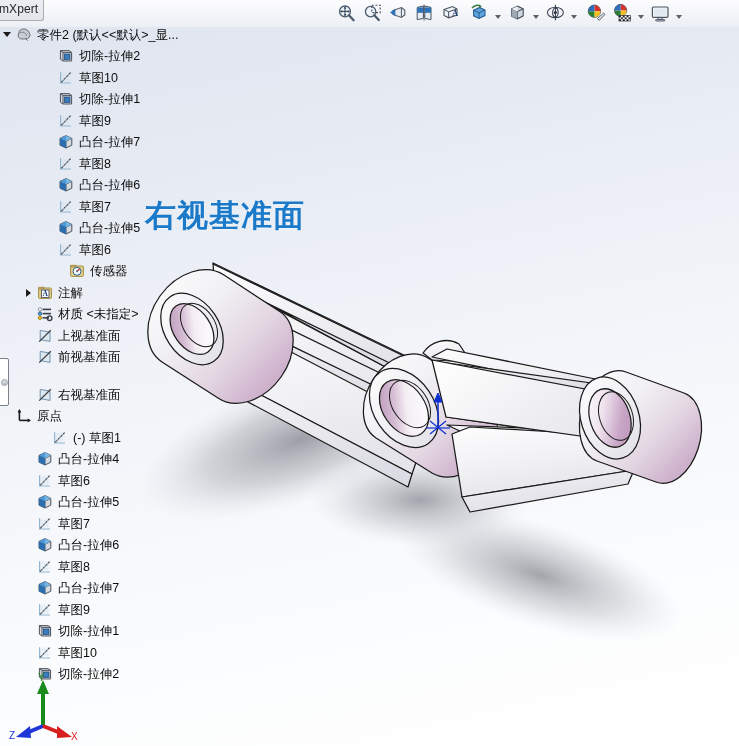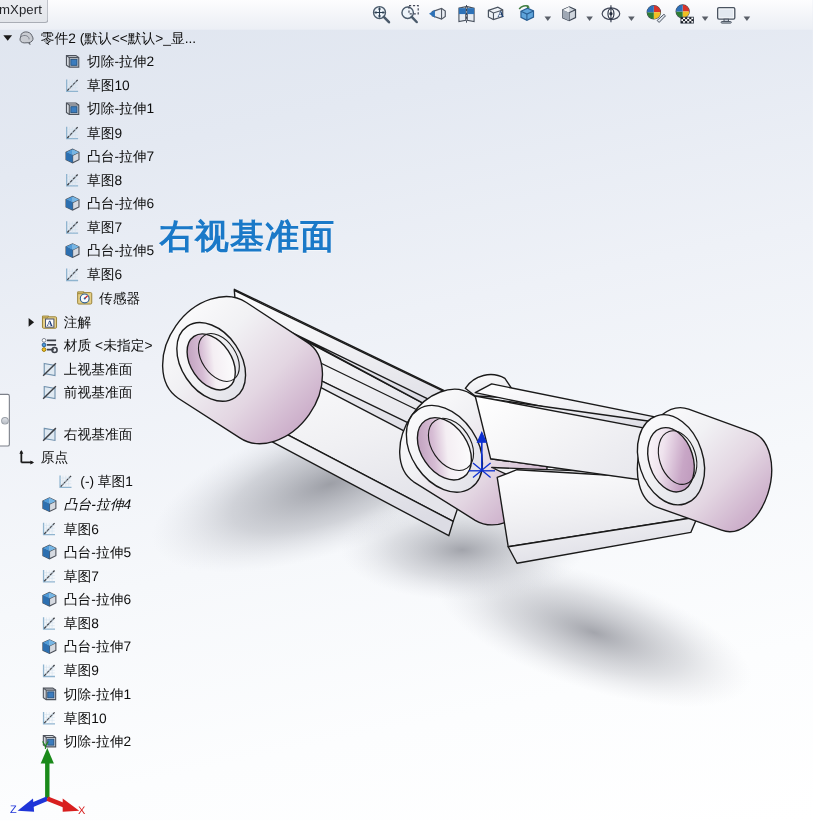--- a/index.html
+++ b/index.html
@@ -725,21 +725,21 @@
                 <line x1="8.8" y1="3.4" x2="8.8" y2="13.6"></line>
                 <line x1="11.4" y1="3.4" x2="11.4" y2="13.6"></line>
                 <line x1="3.8" y1="5.6" x2="13.8" y2="5.6"></line>
                 <line x1="3.8" y1="8.2" x2="13.8" y2="8.2"></line>
                 <line x1="3.8" y1="10.8" x2="13.8" y2="10.8"></line>
               </g>
           </svg>
         </span>
         <span class="txt">(-) 草图1</span>
       </div>
-      <div class="row" style="padding-left: 21px; font-style: italic;">
+      <div class="row" style="padding-left: 21px;">
         <span class="twisty "></span>
         <span class="ico">
           <svg width="18" height="18" viewBox="0 0 18 18">
             <path d="M3 5.4 L9 2.6 L14.8 5.4 L14.8 12.2 L9 15 L3 12.2 Z" fill="#d6dae1" stroke="#4e535c" stroke-width="1"></path>
               <path d="M3 5.4 L9 8.2 L14.8 5.4" fill="none" stroke="#4e535c" stroke-width="1"></path>
               <path d="M9 8.2 L9 15" fill="none" stroke="#4e535c" stroke-width="1"></path>
               <path d="M3 5.4 L9 2.6 L9 8.2 Z" fill="#4f9bd9"></path>
               <path d="M3 5.4 L9 8.2 L9 15 L3 12.2 Z" fill="#2c6fb0"></path>
               <path d="M9 2.6 L14.8 5.4 L9 8.2 Z" fill="#76b6e5"></path>
           </svg>

